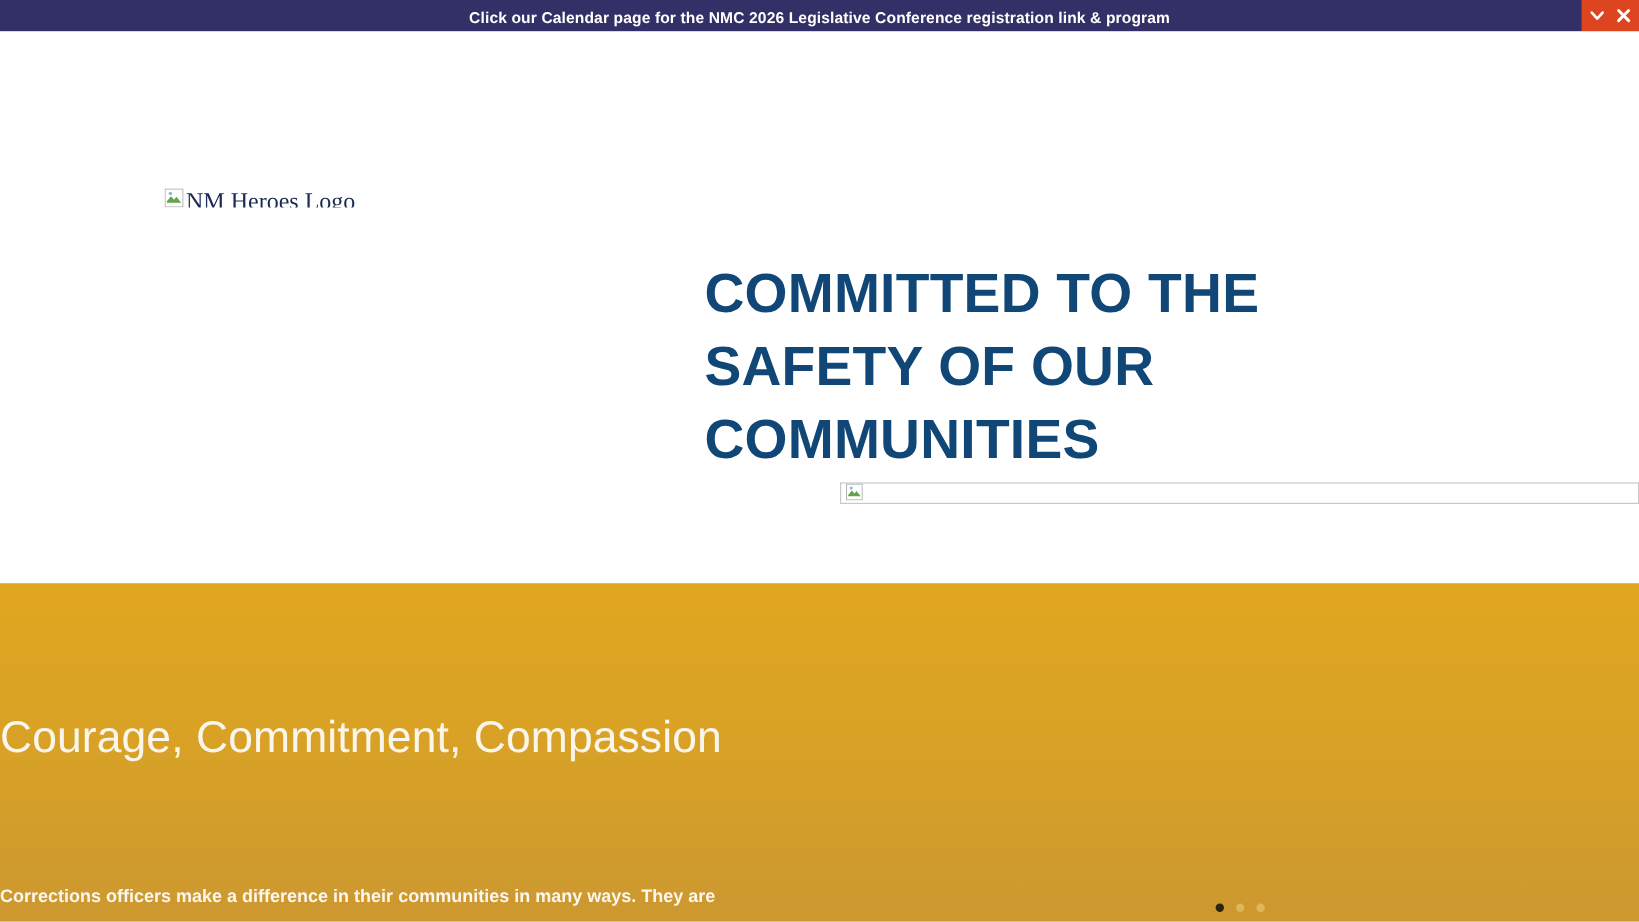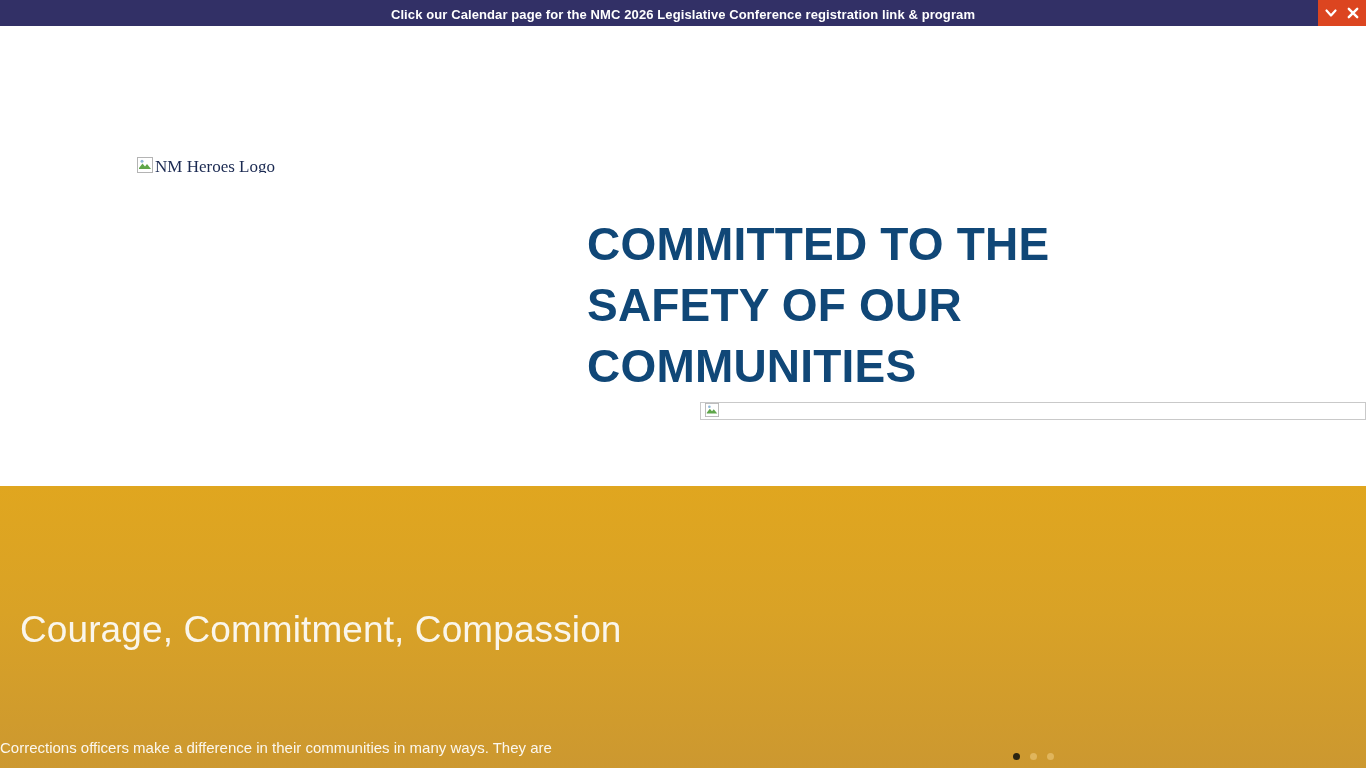--- a/index.html
+++ b/index.html
@@ -46,21 +46,21 @@
     position:absolute; left:0; top:26px;
     width:1366px; height:460px;
     background:#ffffff;
   }
 
   
   .broken-img{
     display:inline-flex;
     align-items:flex-start;
     font-family:"Liberation Serif", serif;
-    font-size:17px;
+    font-size:20px;
     color:#1b2a52;
     white-space:nowrap;
   }
   .broken-glyph{
     width:16px; height:16px;
     flex:0 0 16px;
     position:relative;
     margin-right:2px;
   }
   .broken-glyph svg{ display:block; }
@@ -100,36 +100,35 @@
 
   
   .gold-section{
     position:absolute; left:0; top:486px;
     width:1366px; height:282px;
     background:linear-gradient(180deg,#E0A61F 0%, #D9A226 45%, #CC9830 100%);
     overflow:hidden;
   }
   .gold-heading{
     position:absolute;
-    left:0px; top:605px;
+    left:0px; top:590px;
     width:760px;
     color:#FAF6EC;
     font-size:37px;
     font-weight:400;
     line-height:50px;
     letter-spacing:0.1px;
-    padding-left:20px;
   }
   .gold-body{
     position:absolute;
     left:0px; top:735px;
     width:700px;
     color:#FBF7EE;
     font-size:15px;
-    font-weight:400;
+    font-weight:700;
     line-height:25px;
   }
 
   
   .carousel-dots{
     position:absolute;
     left:1013px; top:753px;
     display:flex; align-items:center; gap:10px;
   }
   .dot{

